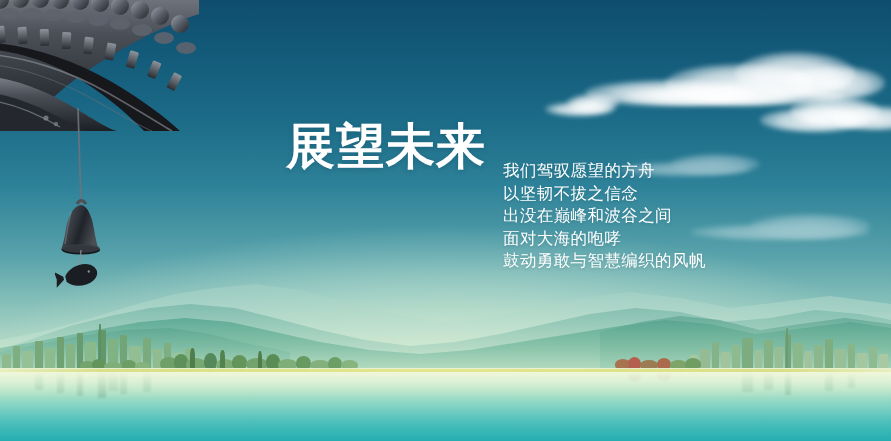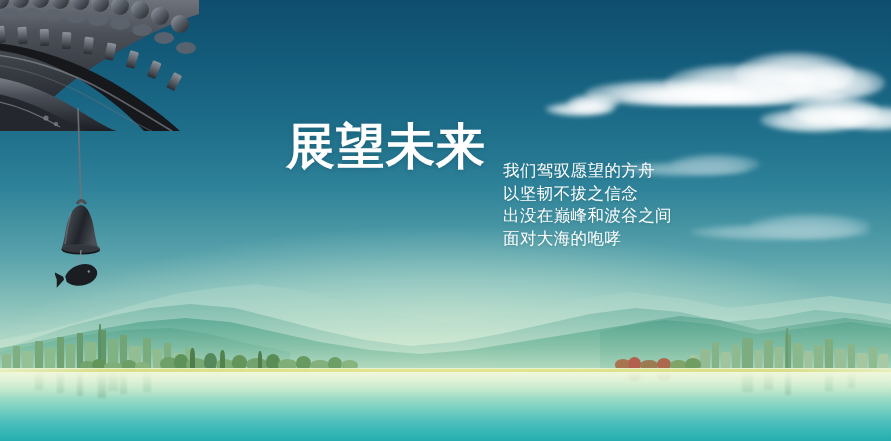--- a/index.html
+++ b/index.html
@@ -437,15 +437,16 @@
     </svg>
   </div>
 
   <div class="title">展望未来</div>
 
   <div class="poem">
     <div class="ln">我们驾驭愿望的方舟</div>
     <div class="ln">以坚韧不拔之信念</div>
     <div class="ln">出没在巅峰和波谷之间</div>
     <div class="ln">面对大海的咆哮</div>
+    <div class="ln">鼓动勇敢与智慧编织的风帆</div>
   </div>
 
 </div>
 
 </body></html>

